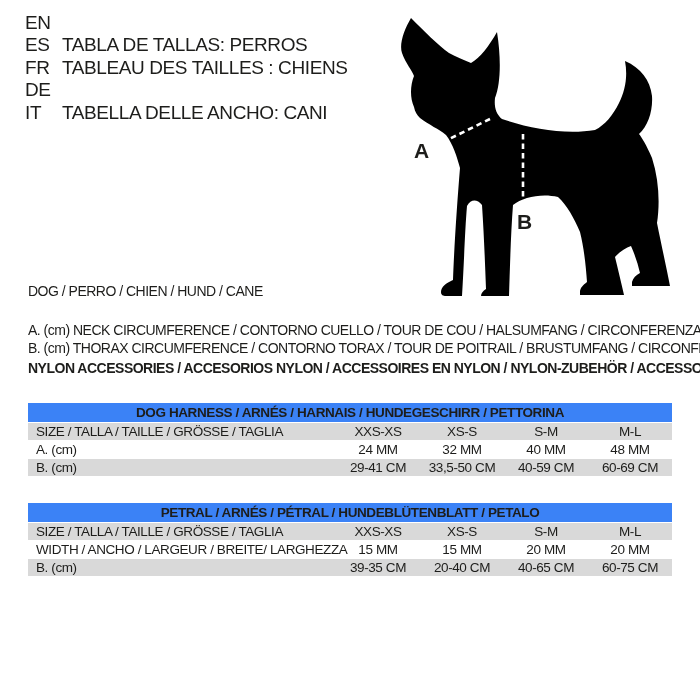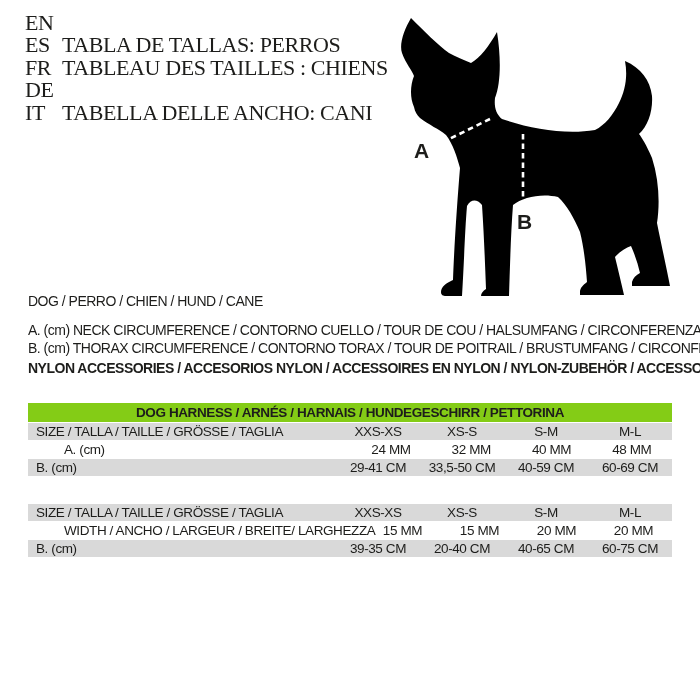--- a/index.html
+++ b/index.html
@@ -2,46 +2,46 @@
 <html><head>
 <meta charset="utf-8">
 <style>
   * { margin:0; padding:0; box-sizing:border-box; }
   html,body { background:#ffffff; }
   .page {
     position:relative; width:700px; height:700px; background:#ffffff;
     font-family:"Liberation Sans", sans-serif; color:#1d1d1b; overflow:hidden;
   }
   
-  .lang-list { position:absolute; left:25px; top:12px; font-size:22px;
-    line-height:22.4px; letter-spacing:-0.4px;font-family:Liberation Serif, serif; }
+  .lang-list { position:absolute; left:25px; top:12px; font-size:19px;
+    line-height:22.4px; letter-spacing:-0.4px; }
   .lang-row { display:flex; white-space:nowrap; }
   .lang-code { flex:0 0 37px; width:37px; }
   
   .dog-svg { position:absolute; left:398px; top:8px; }
   .ab-label { font-family:"Liberation Sans", sans-serif; font-weight:bold;
     font-size:21px; fill:#1d1d1b; }
   
   .text-line { position:absolute; left:28px; font-size:14px; line-height:14px;
     letter-spacing:-0.5px; white-space:nowrap; }
-  .caption   { top:294px; }
+  .caption   { top:284px; }
   .m-line-a  { top:323px; }
   .m-line-b  { top:341px; }
   .cat-line  { top:361px; font-weight:bold; }
   
   .size-table { position:absolute; left:28px; width:644px; font-size:13.5px;
     letter-spacing:-0.4px; }
   .table-harness { top:403px; }
   .table-petral  { top:503px; }
-  .tbl-title { height:19px; line-height:19px; background:#84cc16;
+  .tbl-title { height:19px; line-height:19px; background:#3b82f6;
     font-weight:bold; text-align:center; white-space:nowrap; }
   .tbl-row { display:flex; height:17px; line-height:17px; margin-top:1px;
     white-space:nowrap; }
   .tbl-row.gray { background:#D9D9D9; }
-  .tbl-row.white { background:#ffffff;margin-left:28px; }
+  .tbl-row.white { background:#ffffff; }
   .cell-label { width:308px; padding-left:8px; }
   .cell-val { width:84px; text-align:center; }
 </style>
 </head>
 <body>
 
 <div class="page">
 
   <div class="lang-list">
     <div class="lang-row">
@@ -136,20 +136,21 @@
     <div class="tbl-row gray">
       <div class="cell-label">B. (cm)</div>
       <div class="cell-val">29-41 CM</div>
       <div class="cell-val">33,5-50 CM</div>
       <div class="cell-val">40-59 CM</div>
       <div class="cell-val">60-69 CM</div>
     </div>
   </div>
 
   <div class="size-table table-petral">
+    <div class="tbl-title">PETRAL / ARNÉS / PÉTRAL / HUNDEBLÜTENBLATT / PETALO</div>
     <div class="tbl-row gray">
       <div class="cell-label">SIZE / TALLA / TAILLE / GRÖSSE / TAGLIA</div>
       <div class="cell-val">XXS-XS</div>
       <div class="cell-val">XS-S</div>
       <div class="cell-val">S-M</div>
       <div class="cell-val">M-L</div>
     </div>
     <div class="tbl-row white">
       <div class="cell-label">WIDTH / ANCHO / LARGEUR / BREITE/ LARGHEZZA</div>
       <div class="cell-val">15 MM</div>

